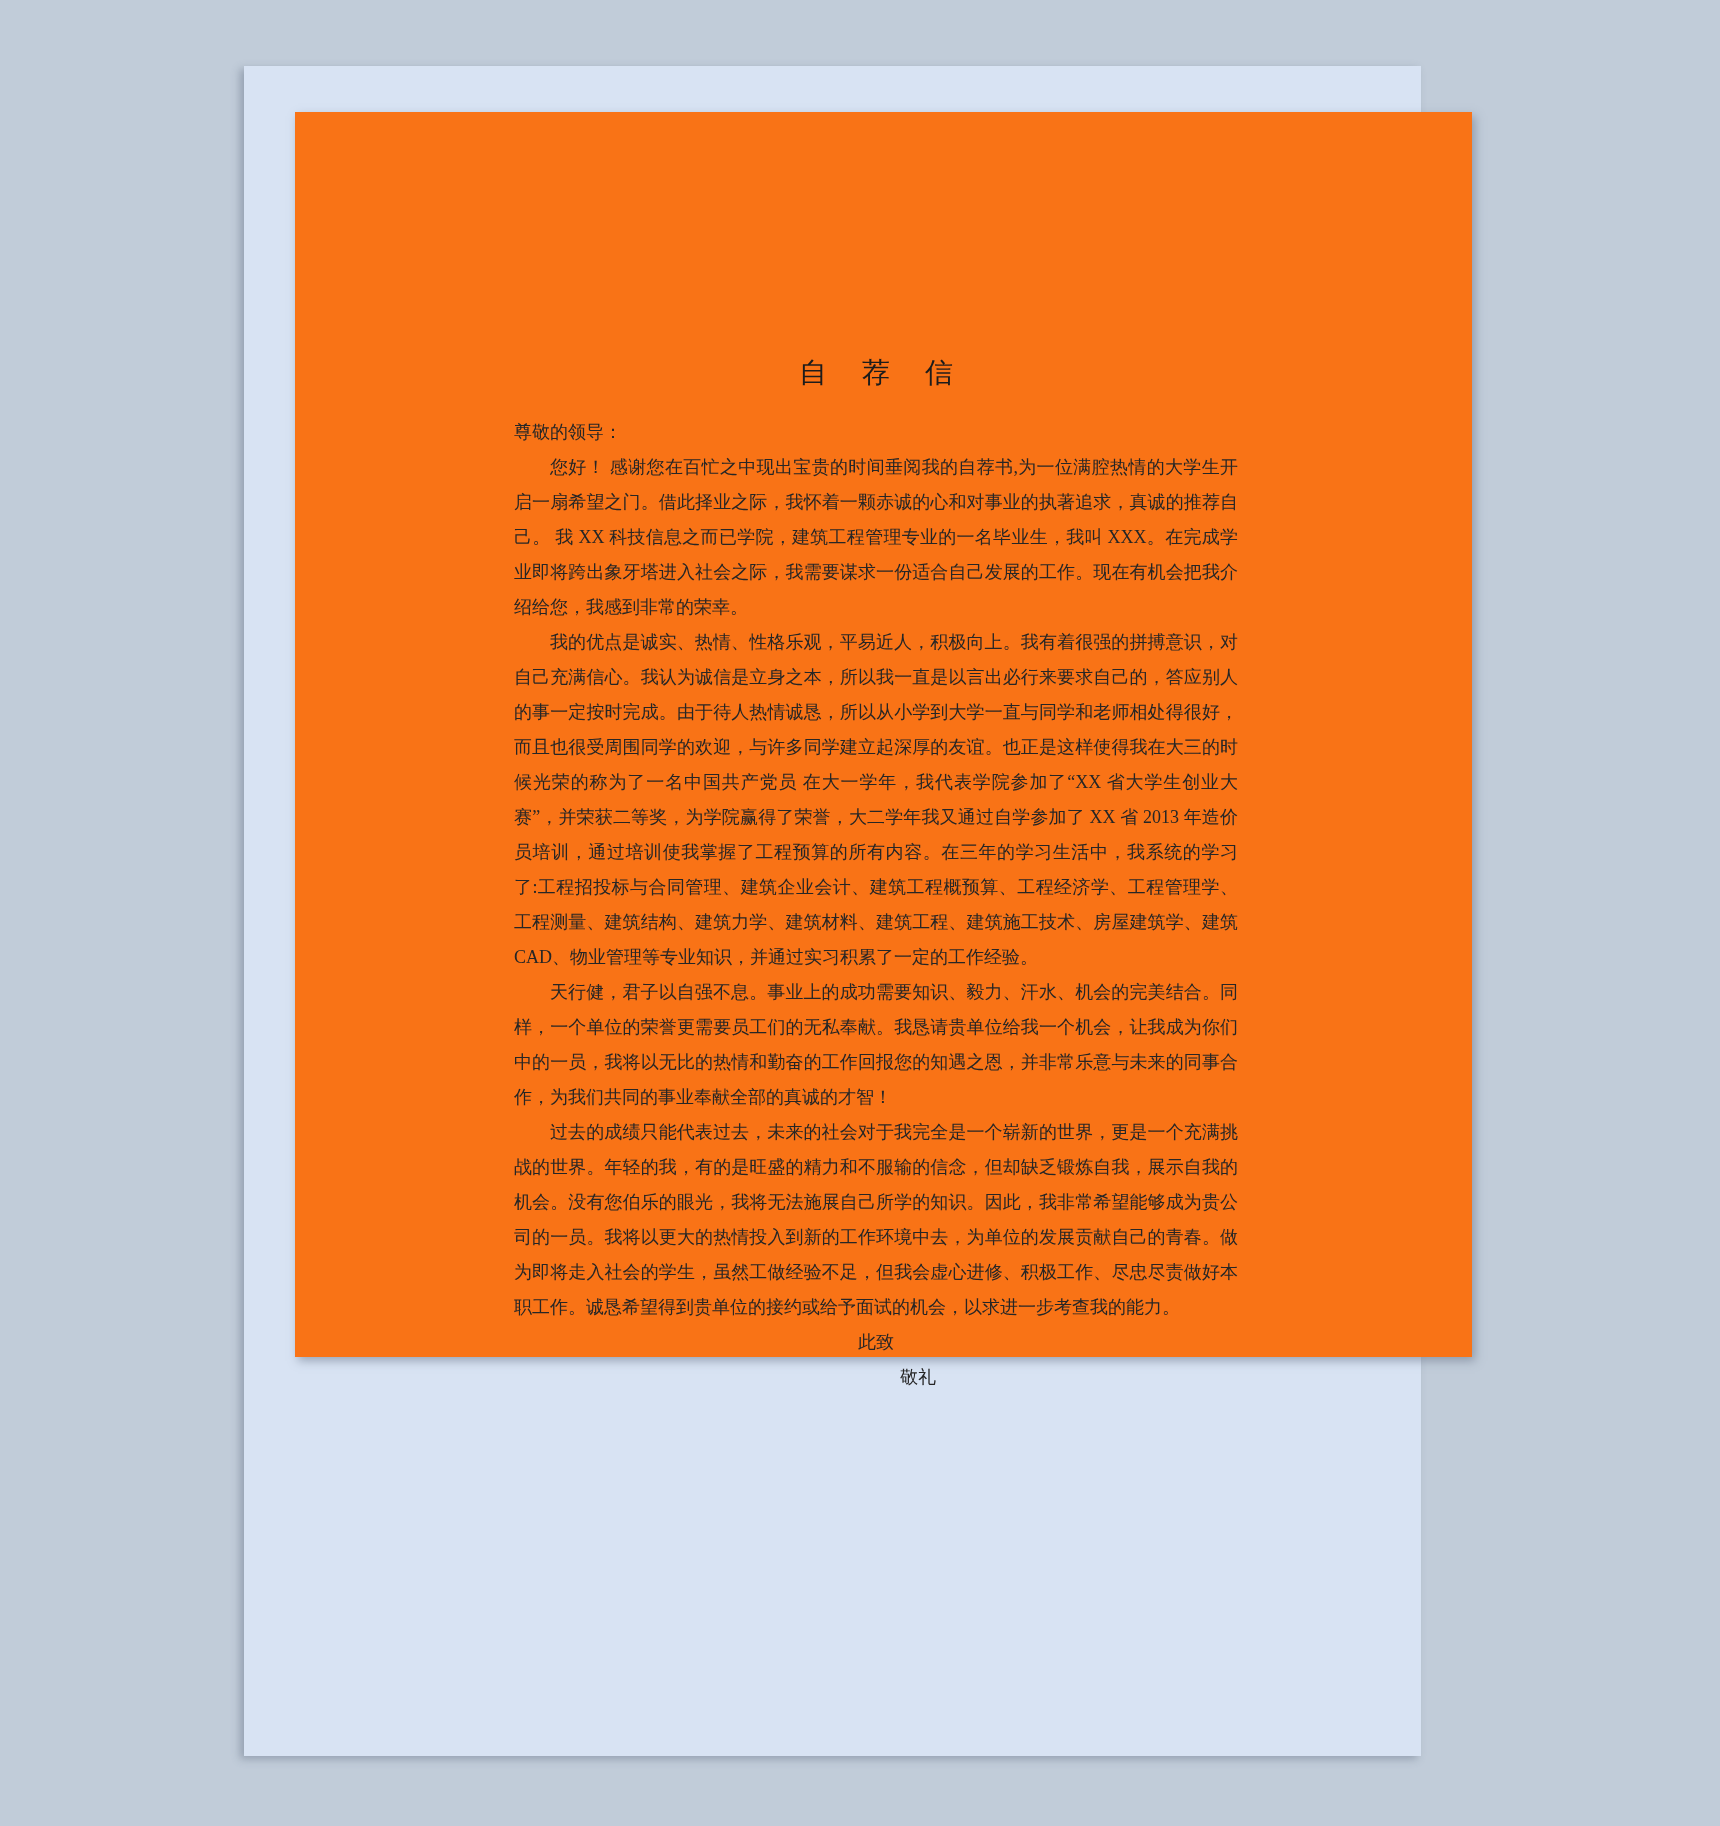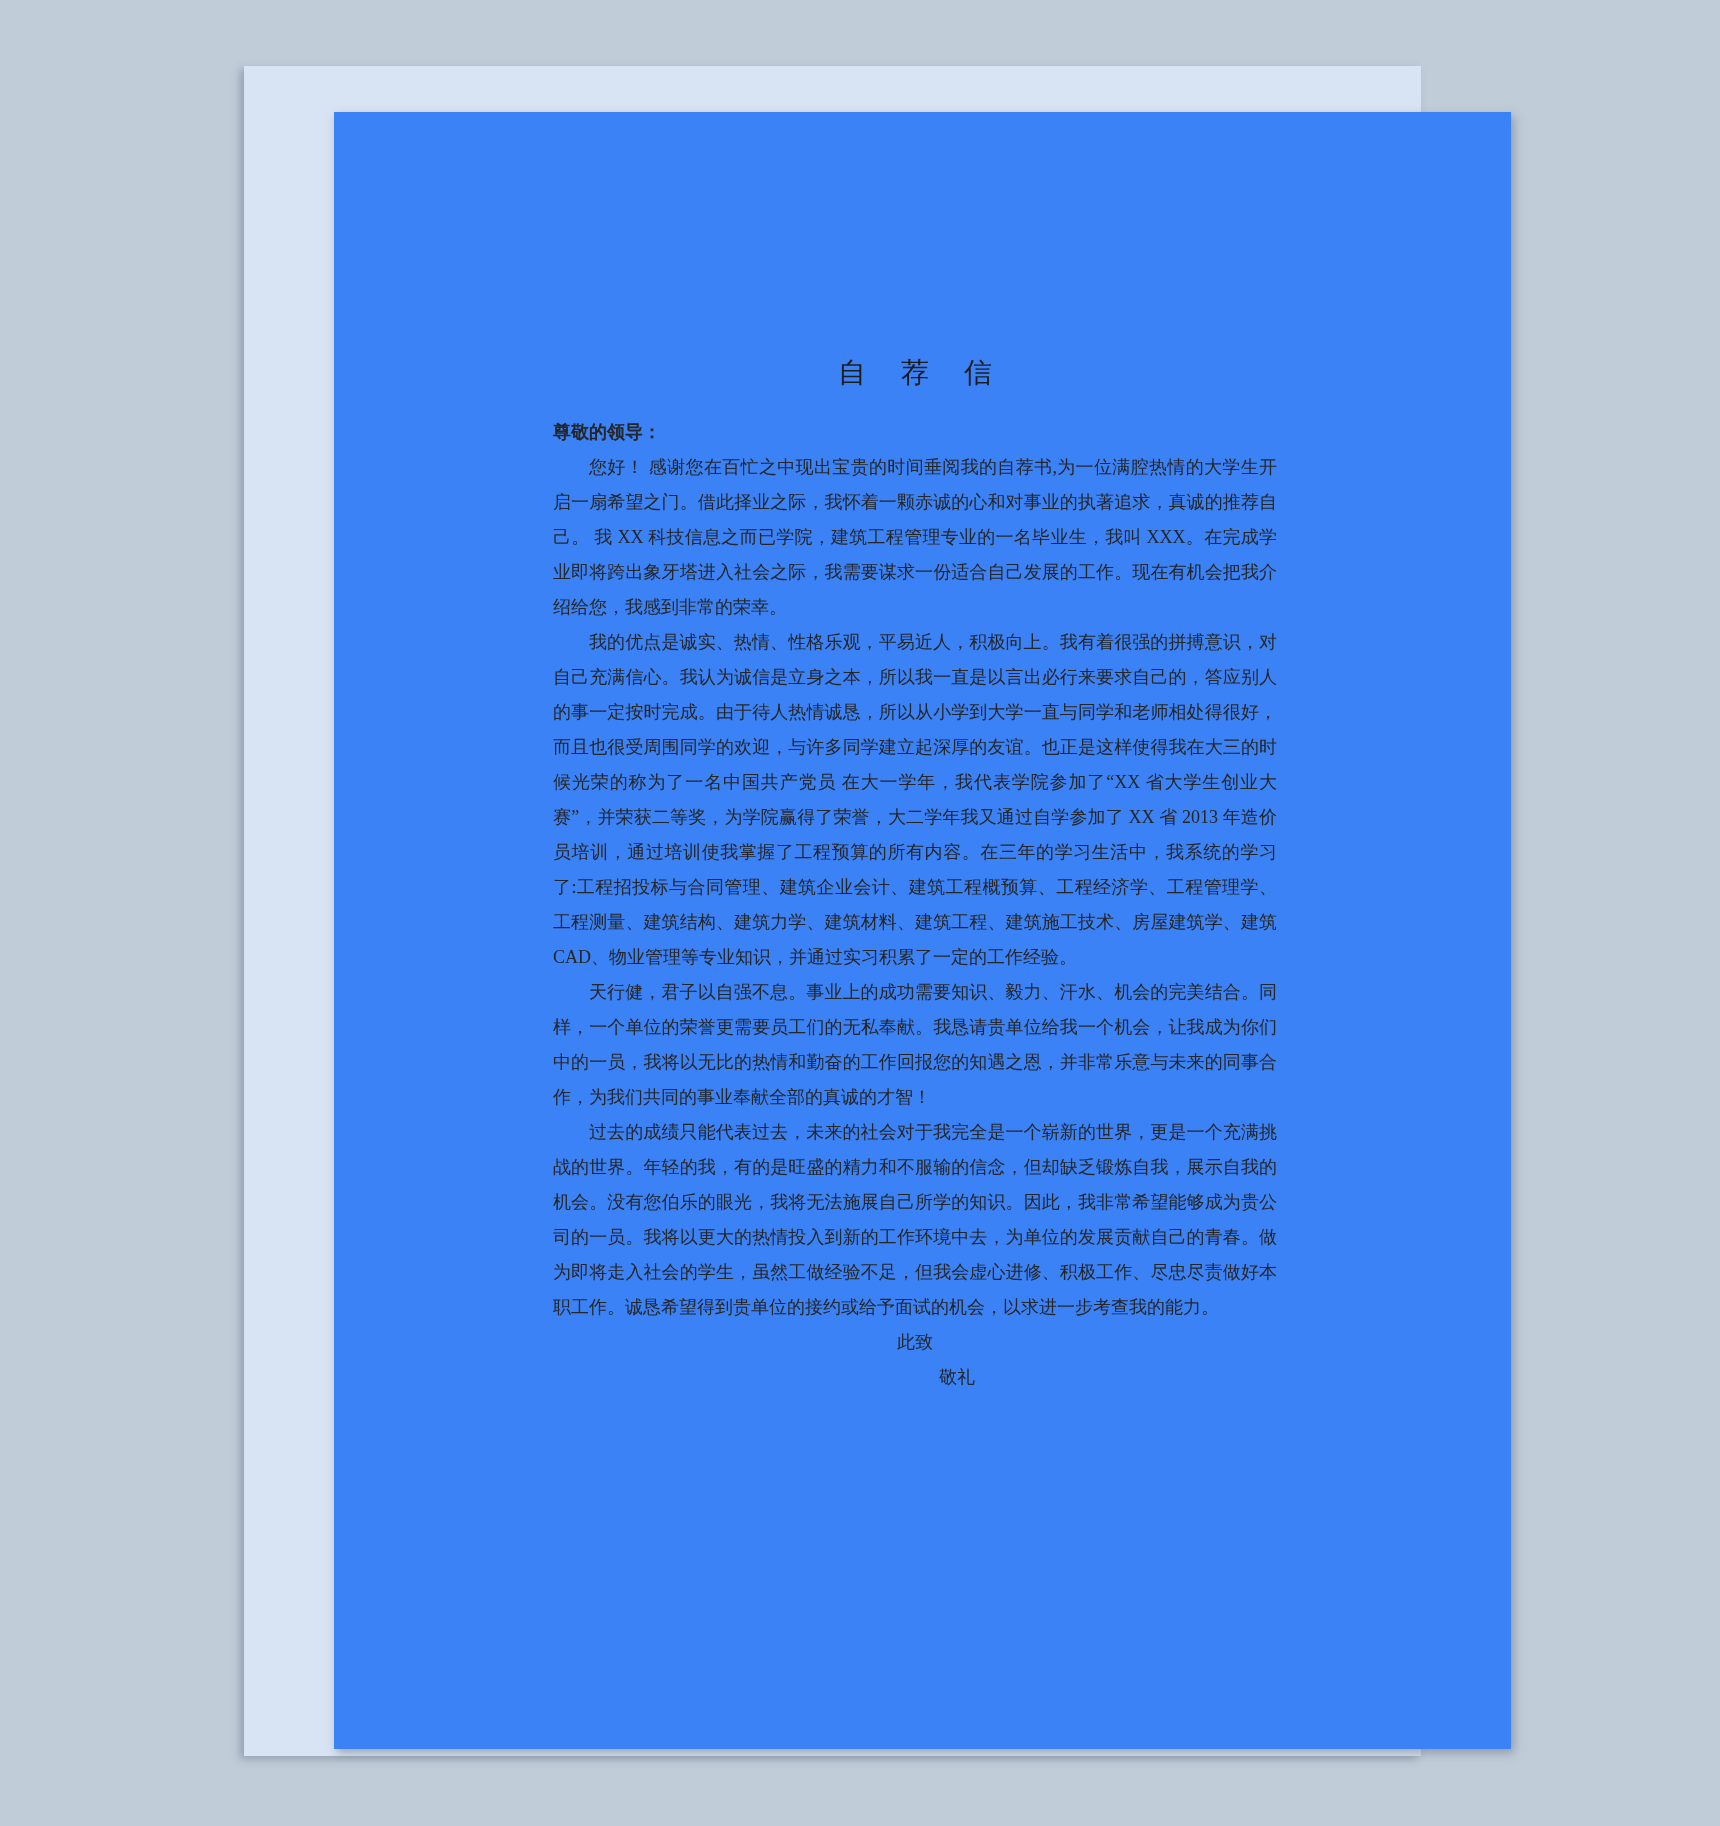--- a/index.html
+++ b/index.html
@@ -21,24 +21,23 @@
     width: 1177px;
     height: 1690px;
     background: #d8e3f3;
     box-shadow: -4px 3px 8px rgba(96,108,128,0.45);
   }
   .sheet {
     position: absolute;
     left: 295px;
     top: 112px;
     width: 1177px;
-    height: 1637px;
-    background: #3b82f6;
+    height: 1245px;
+    background: #f97316;
     box-shadow: 3px 4px 9px rgba(96,108,128,0.5);
-    margin-left: 39px;
   }
   .content {
     position: absolute;
     left: 219px;
     top: 0;
     width: 724px;
     padding-top: 243px;
     color: #262626;
     font-size: 18px;
     line-height: 35px;
@@ -48,21 +47,20 @@
     font-size: 28px;
     line-height: 36px;
     letter-spacing: 14px;
     padding-left: 14px; 
     margin: 0 0 24px 0;
     color: #1c1c1c;
     font-weight: normal;
   }
   .salutation {
     margin: 0;
-    font-weight: bold;
   }
   p.body-par {
     margin: 0;
     text-indent: 2em;
     text-align: justify;
     text-justify: inter-ideograph;
   }
   .cizhi {
     margin: 0;
     text-align: center;

